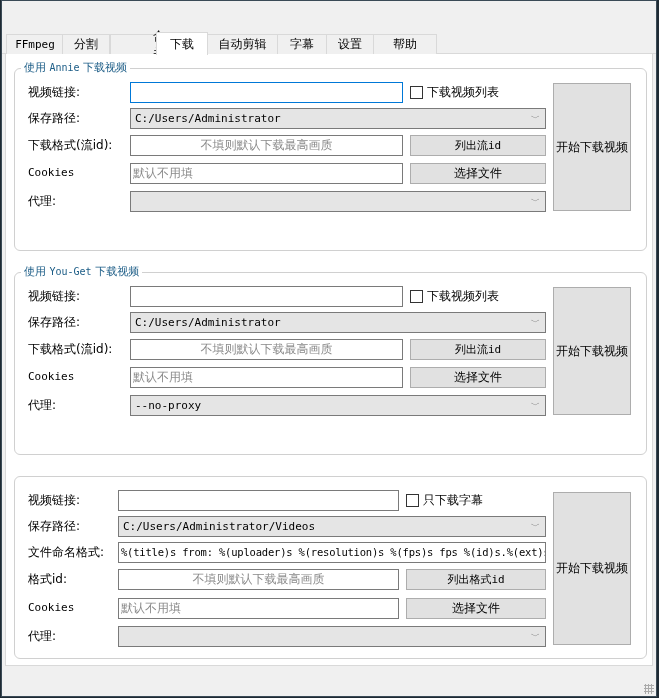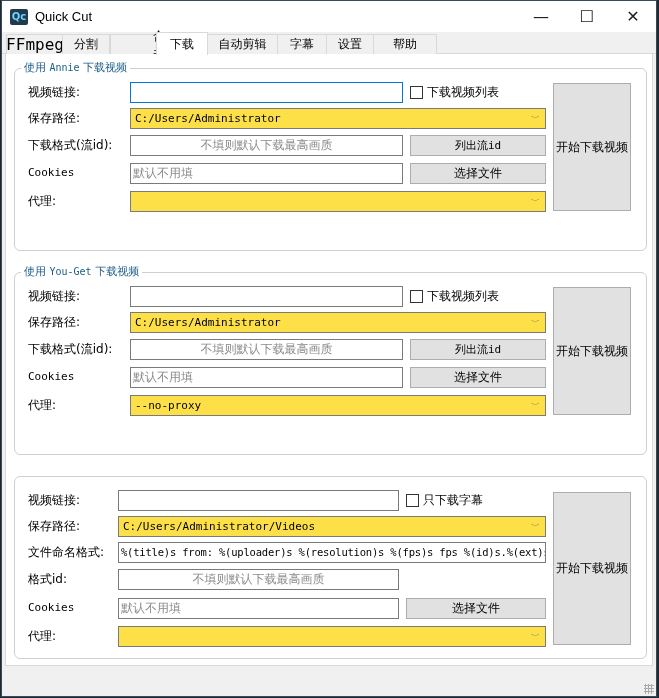--- a/index.html
+++ b/index.html
@@ -27,21 +27,21 @@
   .win-btns { position: absolute; right: 0; top: 0; height: 31px; display: flex; }
   .win-btn { width: 46px; height: 31px; display: flex; align-items: center; justify-content: center; font-size: 16px; color: #222; }
   .tabbar {
     position: absolute; left: 0; top: 31px; width: 100%; height: 22px;
     background: #f0f0f0; border-bottom: 1px solid #d9d9d9;
   }
   .tab {
     position: absolute; top: 2px; height: 20px; border: 1px solid #d9d9d9; border-bottom: none;
     background: #f0f0f0; font-size: 12px; display: flex; align-items: center; justify-content: center;
   }
-  .tab.mono { font-family: "DejaVu Sans Mono", monospace; font-size: 16px; }
+  .tab.mono { font-family: "DejaVu Sans Mono", monospace; font-size: 11px; }
   .tab.active { top: 0; height: 23px; background: #ffffff; border-color: #d9d9d9; z-index: 2; }
   .content {
     position: absolute; left: 3px; top: 53px; width: 648px; height: 612px; background: #ffffff;
     border: 1px solid #d9d9d9; border-top: none;
   }
   .group {
     position: absolute; left: 8px; width: 633px; border: 1px solid #d0d0d0; border-radius: 6px;
   }
   .group-title {
     position: absolute; left: 6px; top: -8px; background: #fff; padding: 0 3px;
@@ -52,21 +52,21 @@
   .label.mono { font-family: "DejaVu Sans Mono", monospace; font-size: 11px; }
   .input {
     position: absolute; height: 21px; border: 1px solid #7a7a7a; background: #fff;
     font-size: 11px; line-height: 19px; padding: 0 4px; white-space: nowrap; overflow: hidden;
     font-family: "DejaVu Sans Mono", monospace;
   }
   .input.focused { border-color: #0078d7; }
   .input.placeholder-center { color: #8a8a8a; text-align: center; font-family: "DejaVu Sans", sans-serif; font-size: 12px; }
   .input.placeholder-left { color: #8a8a8a; font-family: "DejaVu Sans", sans-serif; font-size: 12px; padding-left: 2px; }
   .combo {
-    position: absolute; height: 21px; border: 1px solid #7a7a7a; background: #fde047;
+    position: absolute; height: 21px; border: 1px solid #7a7a7a; background: #e5e5e5;
     font-family: "DejaVu Sans Mono", monospace; font-size: 11px; line-height: 19px; padding: 0 4px; white-space: nowrap;
   }
   .combo .chev { position: absolute; right: 5px; top: 0; font-size: 9px; color: #555; line-height: 19px; font-family: "DejaVu Sans", sans-serif; }
   .btn {
     position: absolute; height: 21px; border: 1px solid #adadad; background: #e1e1e1;
     display: flex; align-items: center; justify-content: center; font-size: 12px;
   }
   .btn .mono { font-family: "DejaVu Sans Mono", monospace; font-size: 11px; }
   .big-btn {
     position: absolute; width: 78px; height: 128px; border: 1px solid #adadad; background: #e1e1e1;
@@ -74,29 +74,20 @@
   }
   .checkbox-wrap { position: absolute; display: flex; align-items: center; height: 20px; }
   .checkbox { width: 13px; height: 13px; border: 1px solid #333; background: #fff; margin-right: 4px; }
   .resize-grip { position: absolute; right: 2px; bottom: 2px; width: 10px; height: 10px;
     background-image: radial-gradient(#aaa 1px, transparent 1.2px); background-size: 3px 3px; }
 </style>
 </head>
 <body>
 
 <div class="window">
-  <div class="titlebar">
-    <div class="app-icon">Qc</div>
-    <div class="title-text">Quick Cut</div>
-    <div class="win-btns">
-      <div class="win-btn">—</div>
-      <div class="win-btn">☐</div>
-      <div class="win-btn">✕</div>
-    </div>
-  </div>
 
   <div class="tabbar">
     <div class="tab mono" style="left:4px;width:58px;">FFmpeg</div>
     <div class="tab" style="left:60px;width:48px;">分割</div>
     <div class="tab" style="left:108px;width:48px;padding-left:48px;">合并</div>
     <div class="tab active" style="left:154px;width:52px;">下载</div>
     <div class="tab" style="left:205px;width:71px;">自动剪辑</div>
     <div class="tab" style="left:275px;width:50px;">字幕</div>
     <div class="tab" style="left:324px;width:48px;">设置</div>
     <div class="tab" style="left:371px;width:64px;">帮助</div>
@@ -175,20 +166,23 @@
       </div>
       <div class="label" style="left:13px;top:39px;">保存路径:</div>
       <div class="combo" style="left:103px;top:39px;width:428px;">
         <span>C:/Users/Administrator/Videos</span>
         <span class="chev">﹀</span>
       </div>
       <div class="label" style="left:13px;top:65px;">文件命名格式:</div>
       <div class="input" style="left:103px;top:65px;width:428px;padding:0 2px;font-size:10.5px;letter-spacing:-0.2px;">%(title)s from: %(uploader)s %(resolution)s %(fps)s fps %(id)s.%(ext)s</div>
       <div class="label" style="left:13px;top:92px;">格式id:</div>
       <div class="input placeholder-center" style="left:103px;top:92px;width:281px;">不填则默认下载最高画质</div>
+      <div class="btn" style="left:391px;top:92px;width:140px;">
+          <span class="mono">列出格式id</span>
+        </div>
       <div class="label mono" style="left:13px;top:121px;">Cookies</div>
       <div class="input placeholder-left" style="left:103px;top:121px;width:281px;">默认不用填</div>
       <div class="btn" style="left:391px;top:121px;width:140px;">选择文件</div>
       <div class="label" style="left:13px;top:149px;">代理:</div>
       <div class="combo" style="left:103px;top:149px;width:428px;">
         <span></span>
         <span class="chev">﹀</span>
       </div>
       <div class="big-btn" style="left:538px;top:15px;height:153px;">开始下载视频</div>
     </div>

